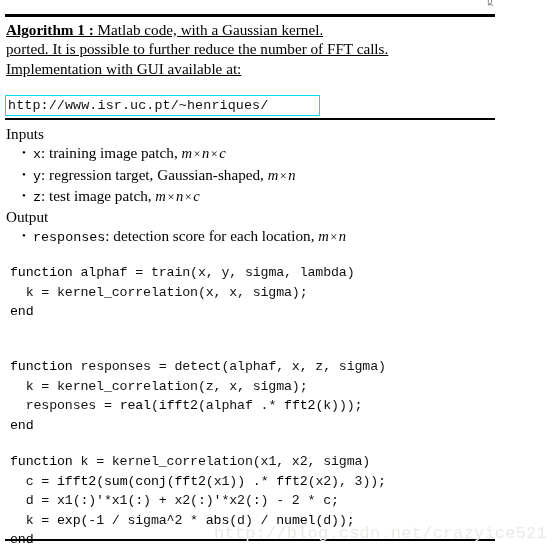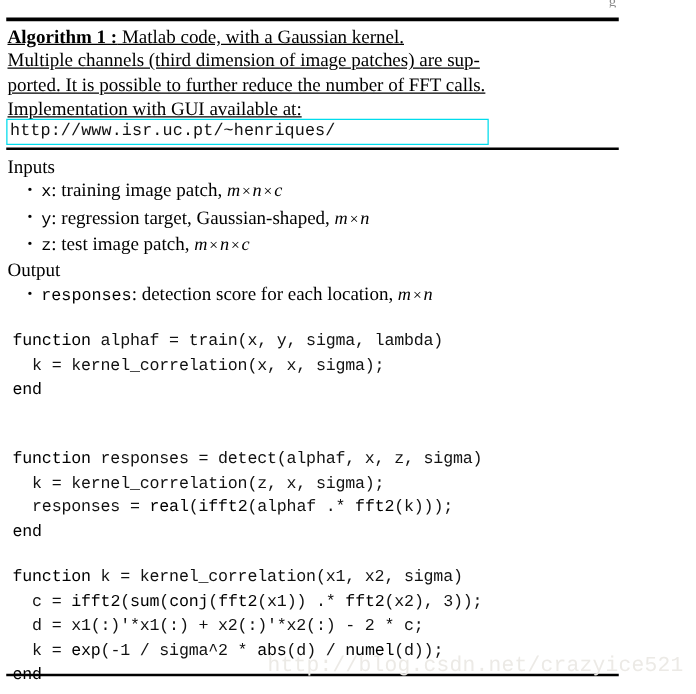--- a/index.html
+++ b/index.html
@@ -60,21 +60,21 @@
     line-height: 19.3px;
   }
   .algo-head .bold { font-weight: bold; }
   .algo-head p { margin: 0; text-decoration: underline; }
 
   
   .url-box {
     position: absolute;
     left: 5px;
     top: 95px;
-    width: 386px;
+    width: 315px;
     height: 21px;
     border: 1.6px solid #00dcec;
     box-sizing: border-box;
     display: flex;
     align-items: center;
   }
   .url-box .url-text {
     font-family: "Liberation Mono", "DejaVu Sans Mono", monospace;
     font-size: 13.4px;
     letter-spacing: 0.1px;
@@ -160,21 +160,20 @@
 <body>
 
 <div class="page">
 
   <div class="top-clip">g</div>
 
   <div class="rule rule-top"></div>
 
   <div class="algo-head">
     <p><span class="bold">Algorithm 1 :</span><span> Matlab code, with a Gaussian kernel.</span></p>
-    <p>Multiple channels (third dimension of image patches) are sup-</p>
     <p>ported. It is possible to further reduce the number of FFT calls.</p>
     <p>Implementation with GUI available at:</p>
   </div>
 
   <div class="url-box">
     <span class="url-text">http://www.isr.uc.pt/~henriques/</span>
   </div>
 
   <div class="rule rule-mid"></div>
 

